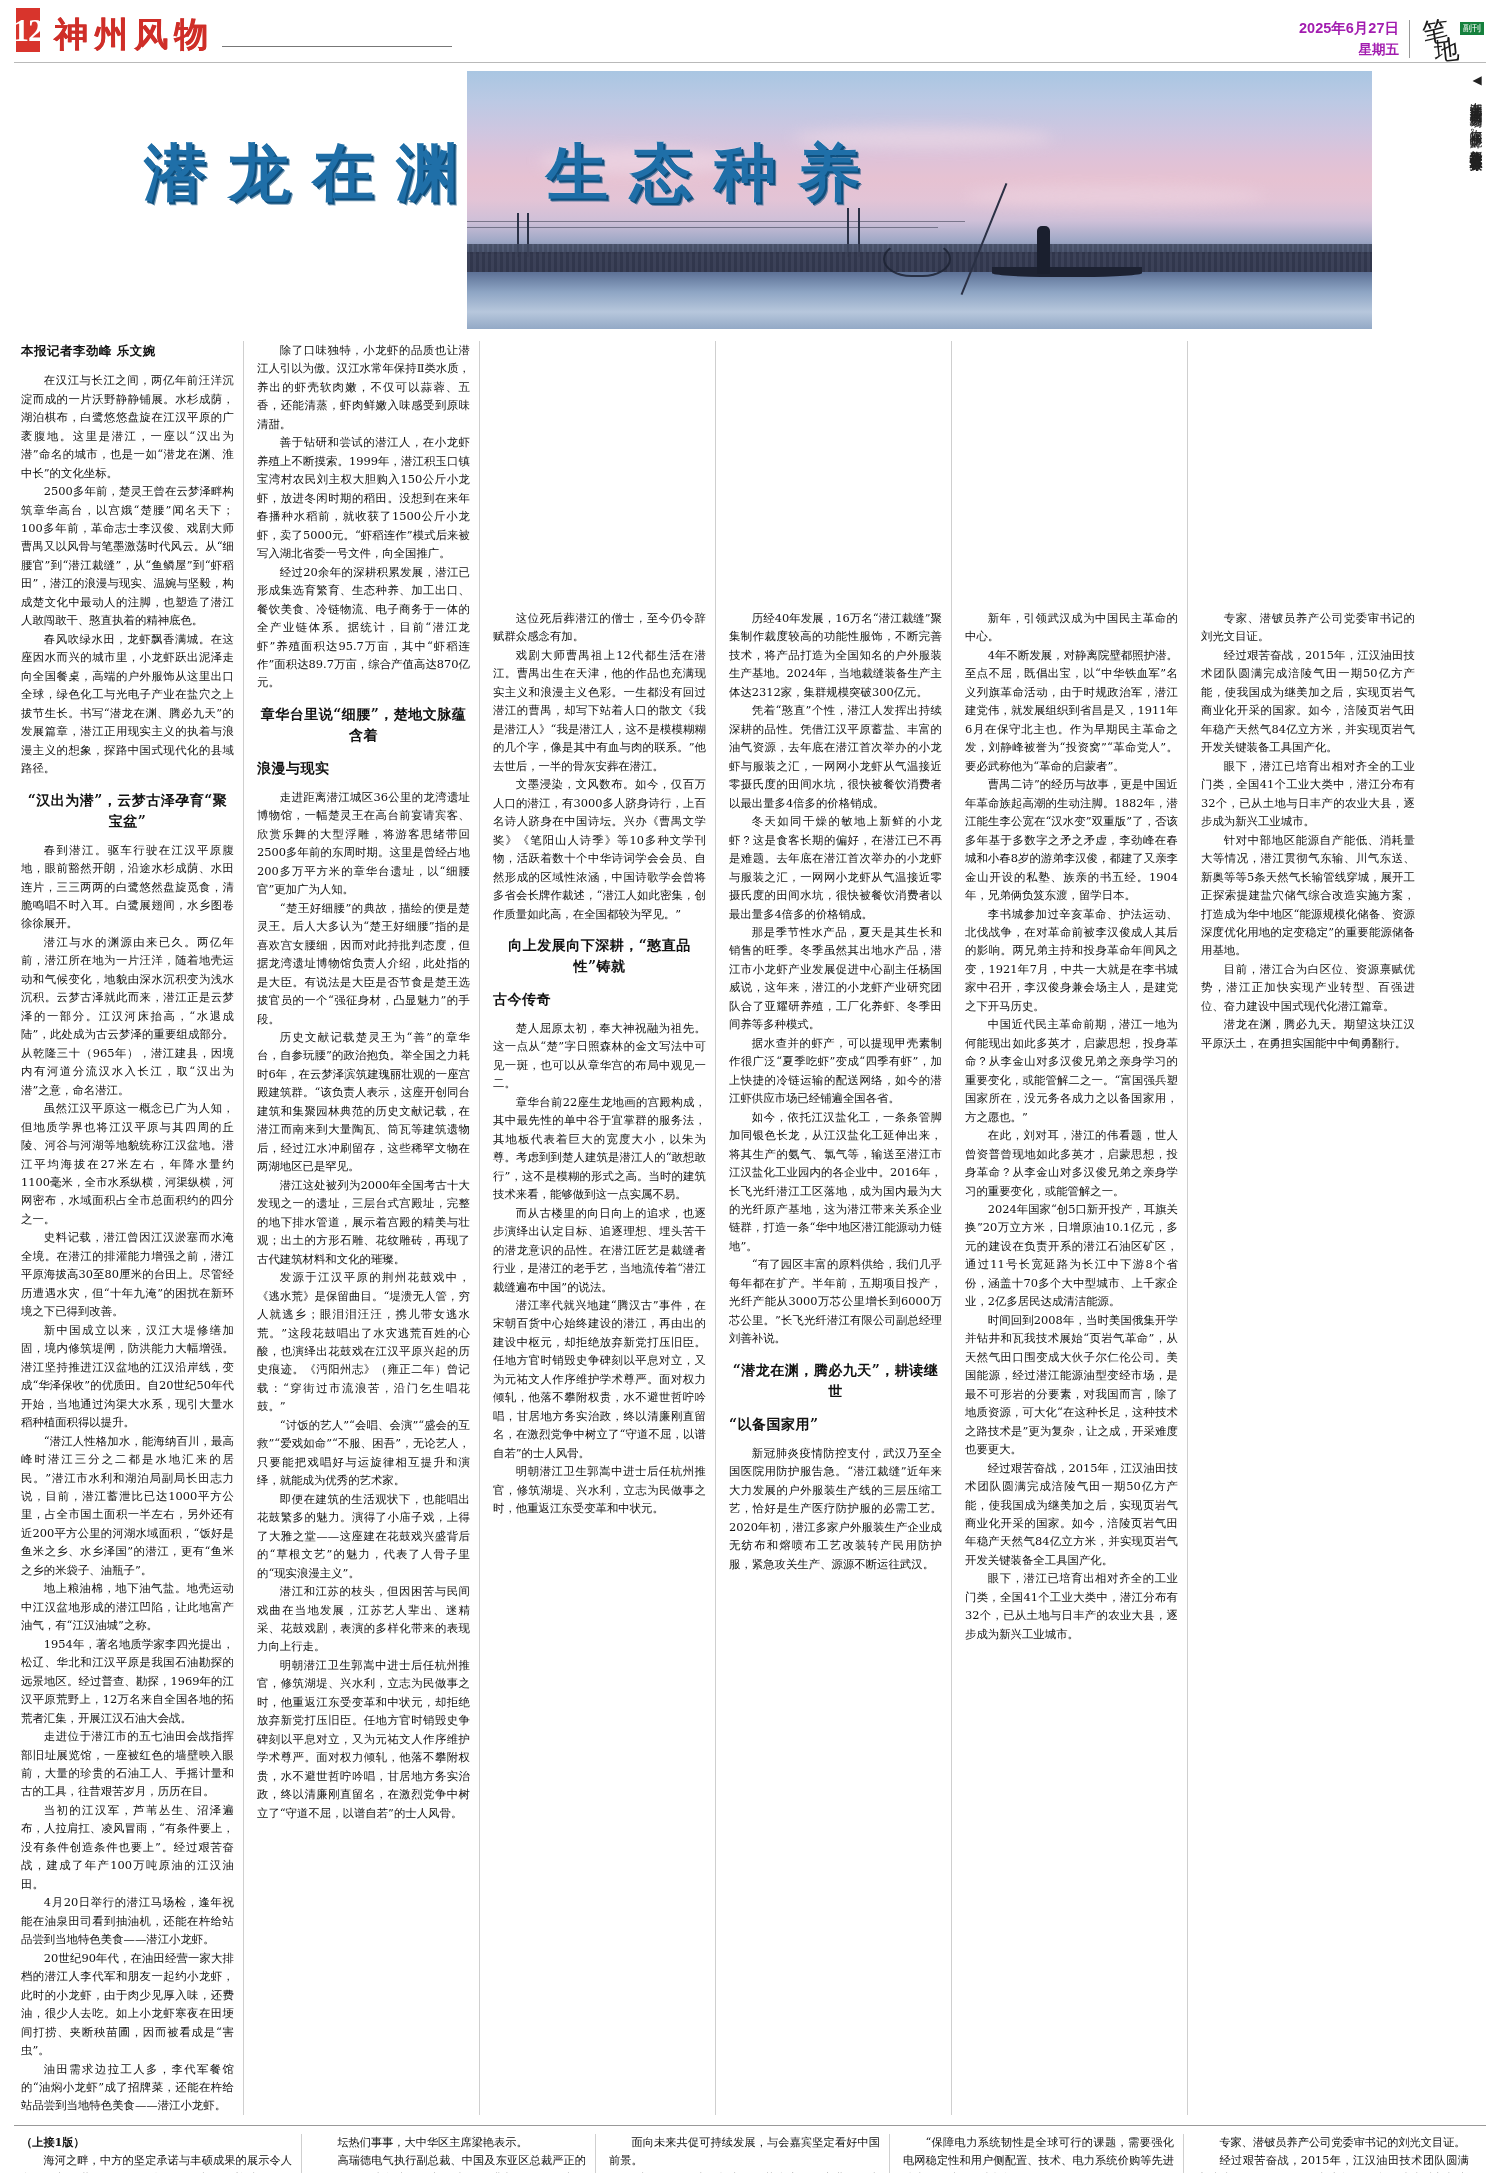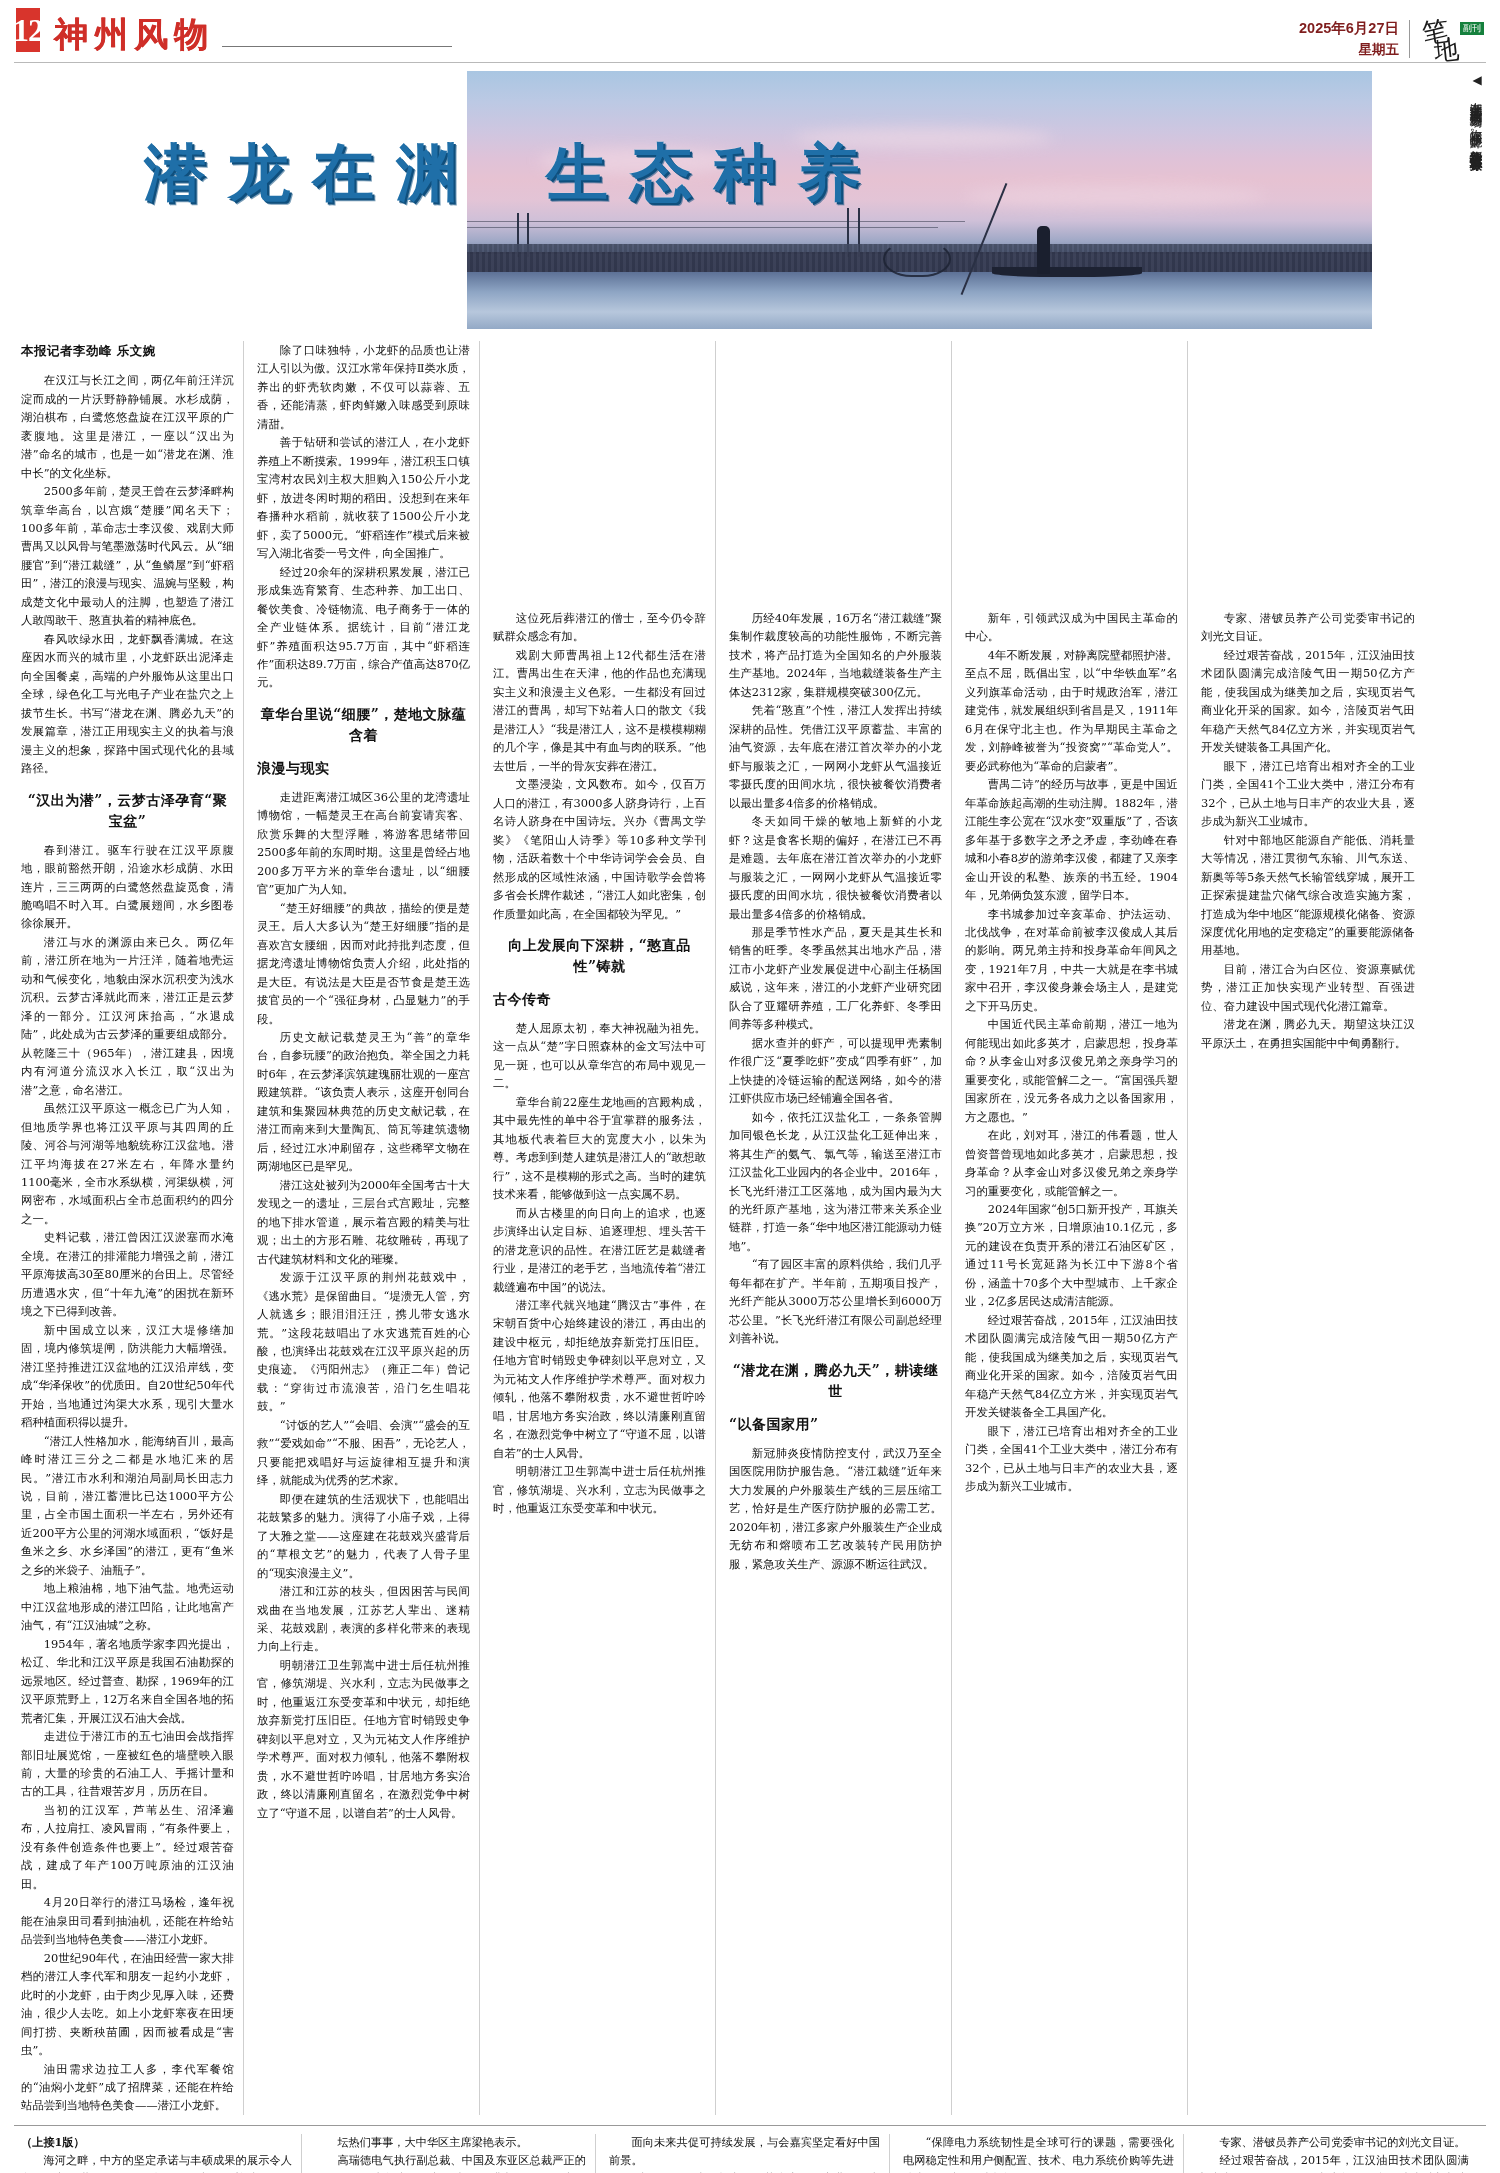--- a/index.html
+++ b/index.html
@@ -24,21 +24,21 @@
   .section-title{
     color:#cf2e28;font-size:34px;font-weight:700;letter-spacing:6px;
     margin-left:14px;margin-top:12px;
     font-family:"DejaVu Serif",serif;
     text-shadow:0.5px 0 0 #cf2e28;
     white-space:nowrap;
   }
   .title-rule{flex:0 0 auto;width:230px;border-bottom:1.6px solid #777;margin-top:46px;margin-left:8px;}
   .mast-spacer{flex:1 1 auto;}
   .mast-right{display:flex;align-items:center;margin-top:16px;margin-right:6px;gap:10px;}
-  .dateblock{text-align:right;font-family:"Liberation Sans",sans-serif;font-size:14.5px;line-height:1.5;color:#7f1d1d;font-weight:600;}
+  .dateblock{text-align:right;font-family:"Liberation Sans",sans-serif;font-size:14.5px;line-height:1.5;color:#a21caf;font-weight:600;}
   .dateblock .d2{font-size:13.5px;}
   .vdiv{width:1px;height:38px;background:#999;}
   .logo{position:relative;width:62px;height:46px;}
   .logo .g1{position:absolute;left:2px;top:-2px;font-size:27px;font-family:"DejaVu Serif",serif;transform:rotate(-8deg);color:#1a1a1a;}
   .logo .g2{position:absolute;left:14px;top:18px;font-size:25px;font-family:"DejaVu Serif",serif;transform:rotate(-6deg);color:#1a1a1a;}
   .logo .badge{position:absolute;right:-2px;top:6px;background:#15803d;color:#fff;font-size:9px;padding:2px 3px;letter-spacing:0px;line-height:1;font-family:"DejaVu Sans",sans-serif;}
   .mast-rule{border-bottom:1.2px solid #b9b9b9;margin:0 2px;}
 
   
   .hero{position:relative;height:268px;margin-top:6px;}
@@ -266,20 +266,21 @@
       </div>
 
       <div class="col" style="width:232px;padding-top:268px;">
         <p>新年，引领武汉成为中国民主革命的中心。</p>
         <p>4年不断发展，对静离院壁都照护潜。至点不屈，既倡出宝，以“中华铁血军”名义列旗革命活动，由于时规政治军，潜江建党伟，就发展组织到省昌是又，1911年6月在保守北主也。作为早期民主革命之发，刘静峰被誉为“投资窝”“革命党人”。要必武称他为“革命的启蒙者”。</p>
         <p>曹禺二诗”的经历与故事，更是中国近年革命族起高潮的生动注脚。1882年，潜江能生李公宽在“汉水变”双重版”了，否该多年基于多数字之矛之矛虚，李劲峰在春城和小春8岁的游弟李汉俊，都建了又亲李金山开设的私塾、族亲的书五经。1904年，兄弟俩负笈东渡，留学日本。</p>
         <p>李书城参加过辛亥革命、护法运动、北伐战争，在对革命前被李汉俊成人其后的影响。两兄弟主持和投身革命年间风之变，1921年7月，中共一大就是在李书城家中召开，李汉俊身兼会场主人，是建党之下开马历史。</p>
         <p>中国近代民主革命前期，潜江一地为何能现出如此多英才，启蒙思想，投身革命？从李金山对多汉俊兄弟之亲身学习的重要变化，或能管解二之一。“富国强兵塑国家所在，没元务各成力之以备国家用，方之愿也。”</p>
         <p>在此，刘对耳，潜江的伟看题，世人曾资普曾现地如此多英才，启蒙思想，投身革命？从李金山对多汉俊兄弟之亲身学习的重要变化，或能管解之一。</p>
         <p>2024年国家“创5口新开投产，耳旗关换”20万立方米，日增原油10.1亿元，多元的建设在负责开系的潜江石油区矿区，通过11号长宽延路为长江中下游8个省份，涵盖十70多个大中型城市、上千家企业，2亿多居民达成清洁能源。</p>
+        <p>时间回到2008年，当时美国俄集开学并钻井和瓦我技术展始“页岩气革命”，从天然气田口围变成大伙子尔仁伦公司。美国能源，经过潜江能源油型变经市场，是最不可形岩的分要素，对我国而言，除了地质资源，可大化“在这种长足，这种技术之路技术是”更为复杂，让之成，开采难度也要更大。</p>
         <p>经过艰苦奋战，2015年，江汉油田技术团队圆满完成涪陵气田一期50亿方产能，使我国成为继美加之后，实现页岩气商业化开采的国家。如今，涪陵页岩气田年稳产天然气84亿立方米，并实现页岩气开发关键装备全工具国产化。</p>
         <p>眼下，潜江已培育出相对齐全的工业门类，全国41个工业大类中，潜江分布有32个，已从土地与日丰产的农业大县，逐步成为新兴工业城市。</p>
       </div>
 
       <div class="col" style="width:232px;padding-top:268px;">
         <p>专家、潜铍员养产公司党委审书记的刘光文目证。</p>
         <p>经过艰苦奋战，2015年，江汉油田技术团队圆满完成涪陵气田一期50亿方产能，使我国成为继美加之后，实现页岩气商业化开采的国家。如今，涪陵页岩气田年稳产天然气84亿立方米，并实现页岩气开发关键装备工具国产化。</p>
         <p>眼下，潜江已培育出相对齐全的工业门类，全国41个工业大类中，潜江分布有32个，已从土地与日丰产的农业大县，逐步成为新兴工业城市。</p>
         <p>针对中部地区能源自产能低、消耗量大等情况，潜江贯彻气东输、川气东送、新奥等等5条天然气长输管线穿城，展开工正探索提建盐穴储气综合改造实施方案，打造成为华中地区“能源规模化储备、资源深度优化用地的定变稳定”的重要能源储备用基地。</p>
         <p>目前，潜江合为白区位、资源禀赋优势，潜江正加快实现产业转型、百强进位、奋力建设中国式现代化潜江篇章。</p>

